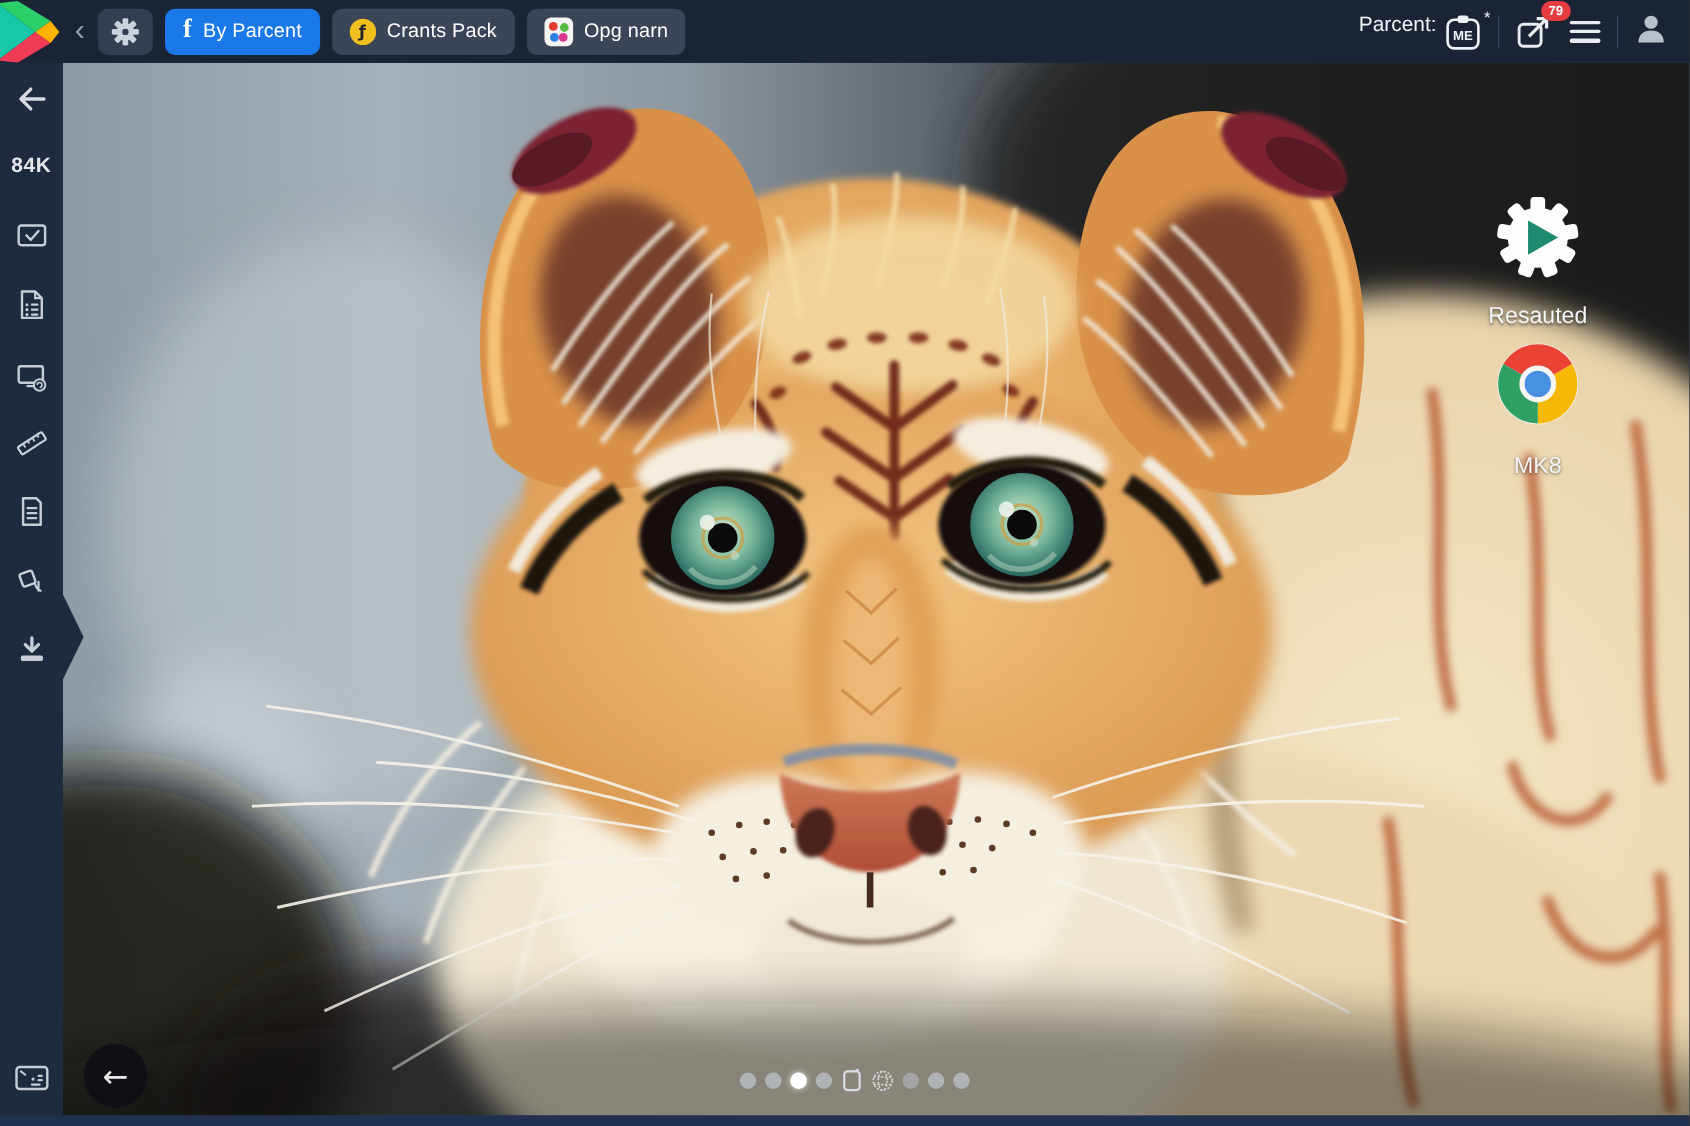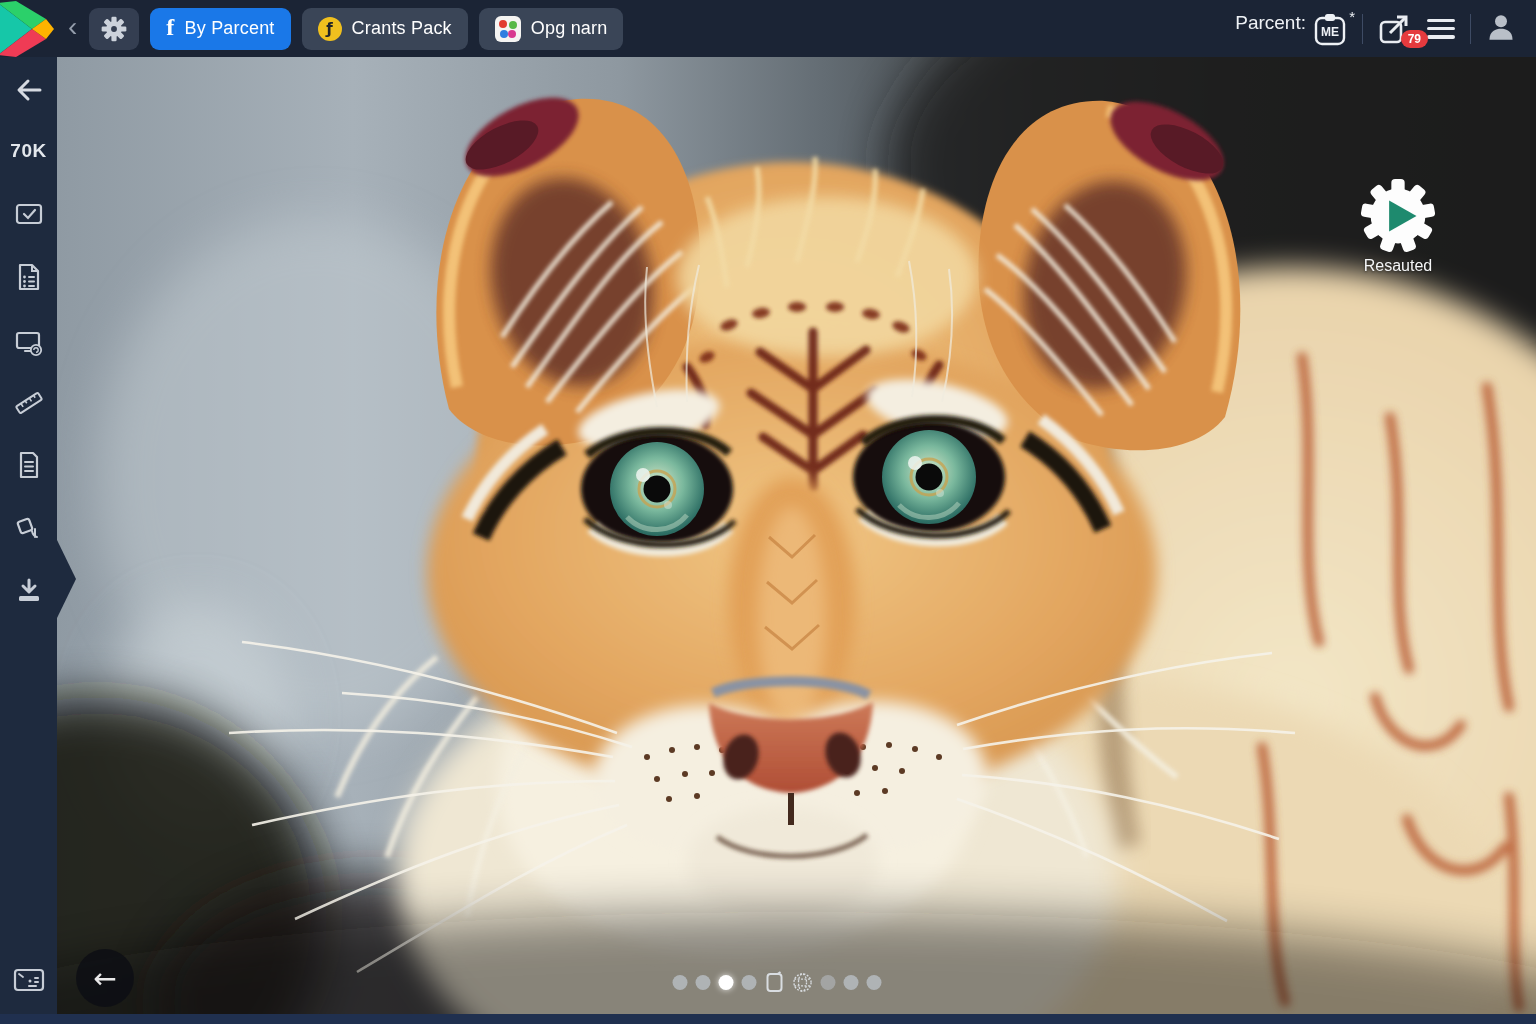--- a/index.html
+++ b/index.html
@@ -33,42 +33,42 @@
   .palette .p3{ width:8px; height:8px; background:#2e7de0; left:5px; bottom:4px; }
   .palette .p4{ width:8px; height:8px; background:#d8398f; right:5px; bottom:4px; }
 
   .topbar-right{ margin-left:auto; display:flex; align-items:center; gap:15px; padding-right:20px; }
   .parcent{ color:#eef1f5; font-size:19px; display:flex; align-items:flex-start; gap:7px; }
   .clipboard{ position:relative; width:34px; height:34px; }
   .clip-star{ position:absolute; right:-8px; top:-4px; color:#eef1f5; font-size:15px; }
   .vdiv{ width:1px; height:30px; background:#3e4b64; }
   .share-wrap{ position:relative; width:34px; height:32px; cursor:pointer; }
   .badge{ position:absolute; top:-12px; right:-16px; background:#e53a3e; color:#fff;
-    font-size:12px; font-weight:bold; border-radius:9px; padding:2px 7px; line-height:1.2;margin-top:29px; }
+    font-size:12px; font-weight:bold; border-radius:9px; padding:2px 7px; line-height:1.2; }
   .hamburger{ width:28px; height:20px; display:flex; flex-direction:column;
     justify-content:space-between; cursor:pointer; }
   .hamburger i{ display:block; height:3.5px; background:#e9ecf1; border-radius:2px; }
 
   
   .sidebar{ position:absolute; top:57px; left:0; bottom:10px; width:57px;
     background:#1e2a3e; z-index:10; }
   .side-item{ position:absolute; left:0; width:57px; display:flex; justify-content:center;
     color:#c7cdd6; }
   .res-label{ color:#e3e7ec; font-size:19px; font-weight:bold; letter-spacing:.5px; }
   .notch{ position:absolute; left:57px; top:540px; width:0; height:0; z-index:9;
     border-left:19px solid #1e2a3e; border-top:39px solid transparent;
     border-bottom:39px solid transparent; }
 
   
   .main{ position:absolute; left:57px; top:57px; right:0; bottom:10px; overflow:hidden;
     background:#555; }
   .main > svg.wallpaper{ position:absolute; inset:0; width:100%; height:100%; }
 
   .desk-icon{ position:absolute; text-align:center; z-index:5; cursor:pointer; }
-  .desk-icon .lbl{ color:#f5f6f7; font-size:16px; margin-top:0;
+  .desk-icon .lbl{ color:#f5f6f7; font-size:21px; margin-top:18px;
     text-shadow:0 1px 3px rgba(0,0,0,.6); }
   .di-resauted{ left:1276px; top:122px; width:130px; }
   .di-mk8{ left:1274px; top:252px; width:134px; }
 
   .carousel{ position:absolute; left:720px; top:914px; transform:translateX(-50%);
     display:flex; align-items:center; gap:8px; z-index:5; }
   .dot{ width:15px; height:15px; border-radius:50%; background:rgba(186,192,198,.78); cursor:pointer; }
   .dot.active{ background:#ffffff; box-shadow:0 0 6px rgba(255,255,255,.8); }
   .dot.textured{ background:rgba(186,192,198,.55); }
   .car-icon{ width:20px; height:22px; display:flex; align-items:center; justify-content:center;
@@ -169,21 +169,21 @@
     </div>
   </div>
 </div>
 
 <div class="sidebar">
   <div class="side-item" style="top:20px">
     <svg width="28" height="26" viewBox="0 0 28 26">
       <path d="M25,13 H5 M13,4 L4,13 L13,22" fill="none" stroke="#d6dae1" stroke-width="3" stroke-linecap="round" stroke-linejoin="round"></path>
     </svg>
   </div>
-  <div class="side-item res-label" style="top:83px">70K</div>
+  <div class="side-item res-label" style="top:83px">84K</div>
 
   <div class="side-item" style="top:144px">
     <svg width="28" height="26" viewBox="0 0 28 26">
       <rect x="2" y="4" width="24" height="18" rx="2.5" fill="none" stroke="#c7cdd6" stroke-width="2.2"></rect>
       <path d="M9,13 l4,4 7,-8" fill="none" stroke="#c7cdd6" stroke-width="2.2" stroke-linecap="round"></path>
     </svg>
   </div>
 
   <div class="side-item" style="top:206px">
     <svg width="26" height="28" viewBox="0 0 26 28">
@@ -495,20 +495,31 @@
         <rect x="-9" y="-50" width="18" height="20" rx="5" transform="rotate(240)"></rect>
         <rect x="-9" y="-50" width="18" height="20" rx="5" transform="rotate(280)"></rect>
         <rect x="-9" y="-50" width="18" height="20" rx="5" transform="rotate(320)"></rect>
         <circle r="37"></circle>
       </g>
       <polygon points="-12,-21 25,0 -12,21" fill="#1e8a6e"></polygon>
     </svg>
     <div class="lbl">Resauted</div>
   </div>
 
+  <div class="desk-icon di-mk8">
+    <svg width="80" height="80" viewBox="0 0 100 100">
+      <circle cx="50" cy="50" r="46" fill="#f5f5f3"></circle>
+      <path d="M50,50 L11,27.5 A45,45 0 0 1 89,27.5 Z" fill="#ea4335"></path>
+      <path d="M50,50 L89,27.5 A45,45 0 0 1 50,95 Z" fill="#f6b908"></path>
+      <path d="M50,50 L50,95 A45,45 0 0 1 11,27.5 Z" fill="#2f9f64"></path>
+      <circle cx="50" cy="50" r="21" fill="#f5f5f3"></circle>
+      <circle cx="50" cy="50" r="15" fill="#4a90e2"></circle>
+    </svg>
+    <div class="lbl">MK8</div>
+  </div>
 
   <div class="carousel" id="carousel">
       <span class="dot"></span>
       <span class="dot"></span>
       <span class="dot active"></span>
       <span class="dot"></span>
       <span class="car-icon">
         <svg width="18" height="22" viewBox="0 0 18 22">
           <rect x="2" y="3" width="14" height="17" rx="3" fill="none" stroke="#d9dde1" stroke-width="2"></rect>
           <path d="M12,3 l3,-2" stroke="#d9dde1" stroke-width="2"></path>

